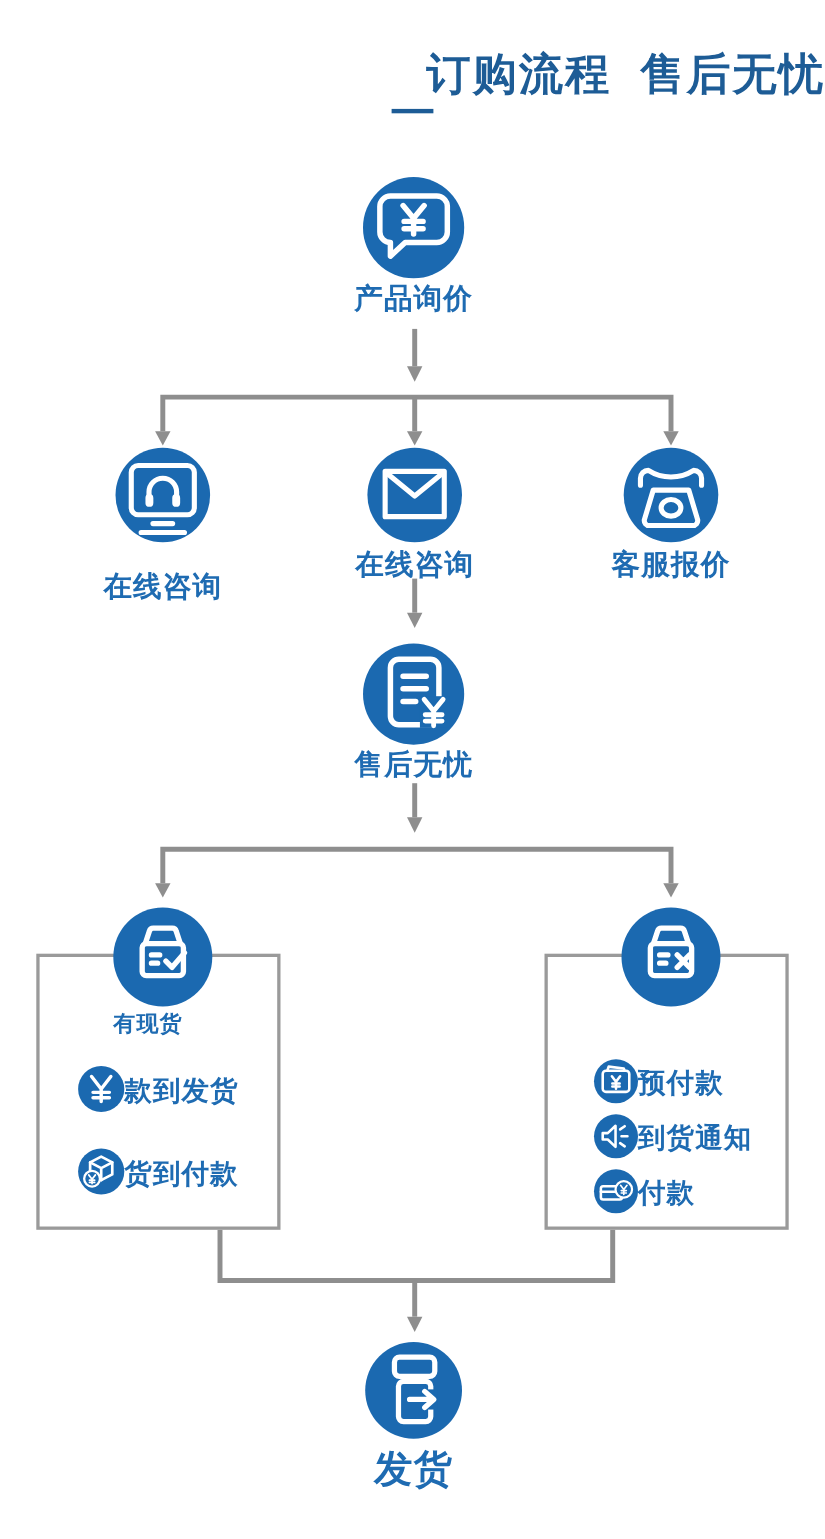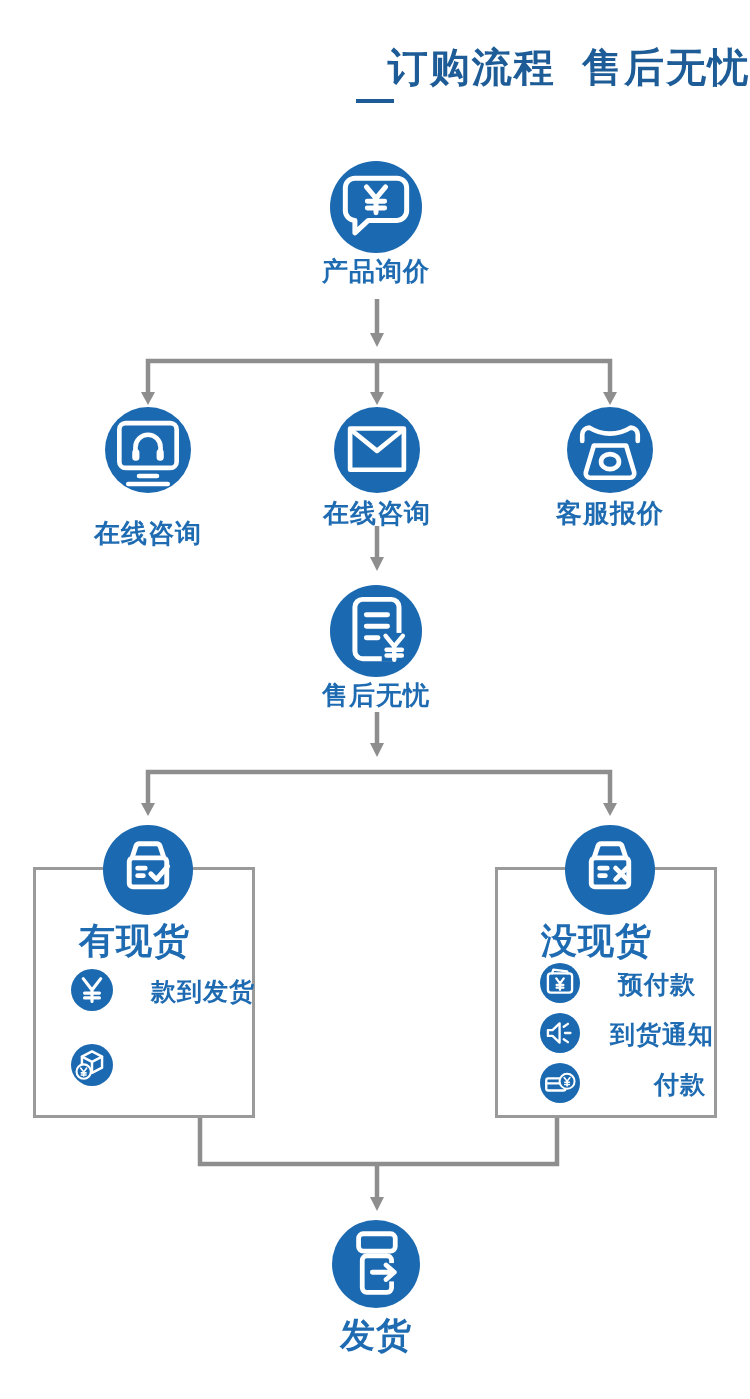--- a/index.html
+++ b/index.html
@@ -33,24 +33,24 @@
   .node-label{
     position:absolute;text-align:center;color:var(--label-blue);
     font-size:26px;font-weight:600;letter-spacing:1px;
   }
   .flow-box{
     position:absolute;width:222px;height:251px;box-sizing:border-box;
     border:3px solid var(--box-border-gray);background:#fff;
   }
   .box-label{
     position:absolute;width:203px;text-align:center;color:var(--label-blue);
-    font-size:36px;font-weight:600;letter-spacing:1px;
+    font-size:20px;font-weight:600;letter-spacing:1px;
   }
   .item-label{
-    position:absolute;text-align:right;color:var(--label-blue);
+    position:absolute;text-align:left;color:var(--label-blue);
     font-size:25px;font-weight:600;letter-spacing:1px;
   }
 </style>
 </head>
 <body>
 
 <div class="canvas">
 
   <div class="title">订购流程  售后无忧</div>
   <div class="title-underline"></div>
@@ -162,32 +162,32 @@
   <div class="circle" style="left:71px;top:1044px;width:42px;height:42px">
     <svg viewBox="0 0 48 48" width="42" height="42">
       <g stroke="#fff" fill="none" stroke-width="2.8" stroke-linecap="round" stroke-linejoin="round">
         <path d="M24,8.5 l11.5,6 V27 l-11.5,6 -11.5,-6 V14.5 z"></path>
         <path d="M12.5,14.5 L24,20.5 l11.5,-6 M24,20.5 V33"></path>
         <circle cx="14.5" cy="31.5" r="8.2" fill="var(--accent-blue)" stroke="#fff" stroke-width="2.4"></circle>
         <path d="M11,27.5 l3.5,4.5 3.5,-4.5 M14.5,32 v4.5 M11.8,33 h5.4 M11.8,35.4 h5.4" stroke-width="1.8"></path>
       </g>
     </svg>
   </div>
+  <div class="item-label" style="left:113px;top:1050px;width:142px">货到付款</div>
 
   <div class="circle" style="left:565px;top:825px;width:90px;height:90px">
     <svg viewBox="0 0 48 48" width="90" height="90">
       <g stroke="#fff" fill="none" stroke-width="2.6" stroke-linecap="round" stroke-linejoin="round">
         <path d="M15.5,17.5 l2,-6 a2,2 0 0 1 2,-1.5 h9 a2,2 0 0 1 2,1.5 l2,6"></path>
         <rect x="14" y="17.5" width="20" height="15.5" rx="2"></rect>
         <path d="M18.5,23 h4 M18.5,27 h3"></path>
         <path d="M27,23 l6,6 M33,23 l-6,6"></path>
       </g>
     </svg>
   </div>
-  <div class="box-label" style="left:495px;top:917px;">没现货</div>
 
   <div class="circle" style="left:540px;top:963px;width:40px;height:40px">
     <svg viewBox="0 0 48 48" width="40" height="40">
       <g stroke="#fff" fill="none" stroke-width="2.8" stroke-linecap="round" stroke-linejoin="round">
         <path d="M14.5,12.5 l1.5,-4.5 16.5,2 0.8,2.5"></path>
         <rect x="9.5" y="12.5" width="29" height="23" rx="3.5"></rect>
         <path d="M19.5,18.5 l4.5,6 4.5,-6 M24,24.5 v7.5 M20,26.3 h8 M20,29.6 h8"></path>
       </g>
     </svg>
   </div>

